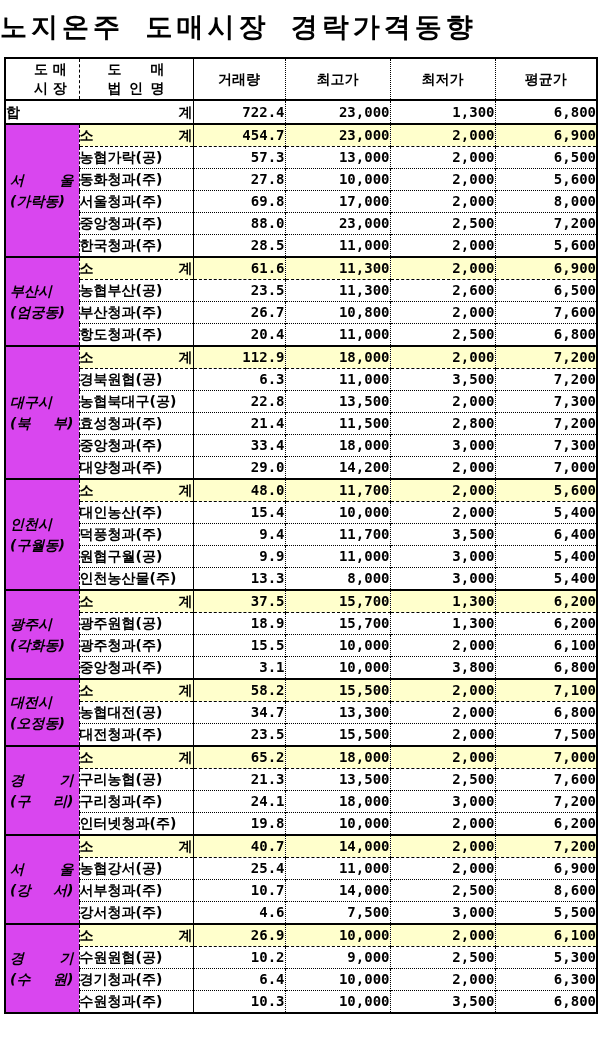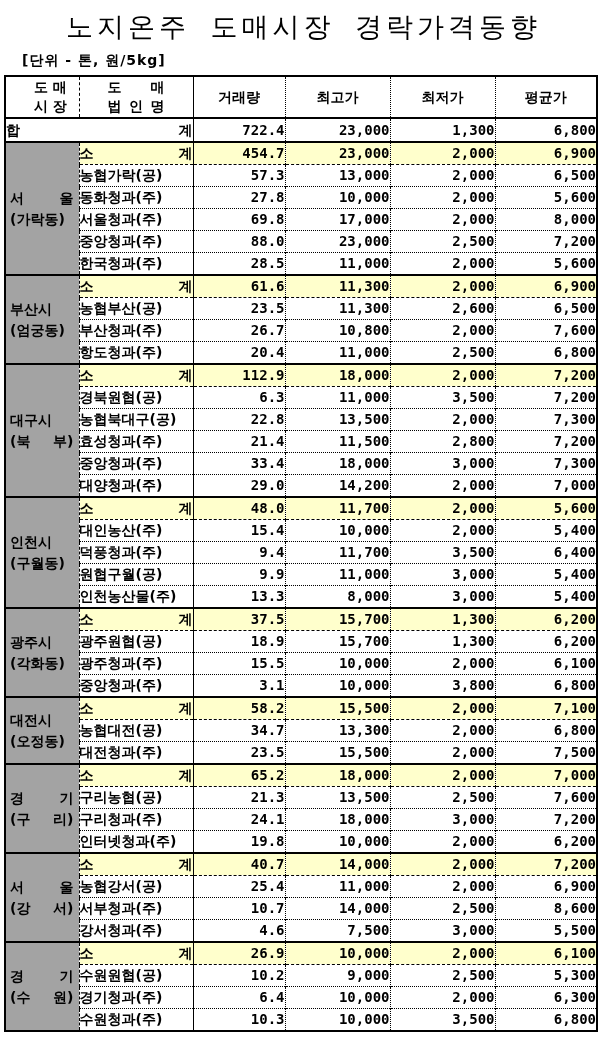--- a/index.html
+++ b/index.html
@@ -5,22 +5,21 @@
   html, body { margin: 0; padding: 0; background: #fff; }
   .page {
     position: relative;
     width: 607px; height: 1041px;
     background: #fff; color: #000;
     font-family: "DejaVu Sans", "Liberation Sans", sans-serif;
     overflow: hidden;
   }
   .title {
     padding-top: 11px;
-    text-align: center;
-    font-size: 27px; font-weight: normal;
+    font-size: 27px; font-weight: bold;
     letter-spacing: 4px; word-spacing: 8px;
     line-height: 32px;
   }
   .meta-row {
     display: flex; justify-content: space-between; align-items: flex-end;
     margin: 9px 11px 5px 22px;
     font-weight: bold;
   }
   .date-label { font-size: 15px; letter-spacing: 2px; word-spacing: 3px; }
   .unit-label { font-size: 14px; letter-spacing: 1px; }
@@ -49,38 +48,37 @@
   .col-dot    { border-left: 1px dotted #000; }
 
   .total-row td { height: 22px; }
   .total-label { padding: 0 24px 0 32px; }
 
   .subtotal-row td { border-top: 2px solid #000; }
   .company-row td { border-top: 1px dotted #000; }
   .company-row.first-company td { border-top: 1px dashed #000; margin-left: 24px; }
 
   .hl { background: var(--hl, #FFFFCC); }
-  .market-cell { vertical-align: top; background: #a3a3a3; }
+  .market-cell { vertical-align: top; background: #d946ef; font-style: italic; }
   .market-line { line-height: 21px; padding: 0 5px 0 4px; }
   .subtotal-label { padding: 0 8px 0 6px; }
   .corp-cell { padding-left: 6px; }
   .num {
     text-align: right; padding-right: 11px;
     font-family: "DejaVu Sans Mono", "Liberation Mono", monospace;
   }
 </style>
 </head>
 <body>
 
 <div class="page">
 
   <div class="title">노지온주 도매시장 경락가격동향</div>
 
   <div class="meta-row">
-    <span class="unit-label">[단위 - 톤, 원/5kg]</span>
   </div>
 
   <table class="price-table">
     <colgroup>
       <col style="width:74px">
         <col style="width:114px">
         <col style="width:92px">
       <col style="width:105px">
         <col style="width:105px">
         <col style="width:102px">

